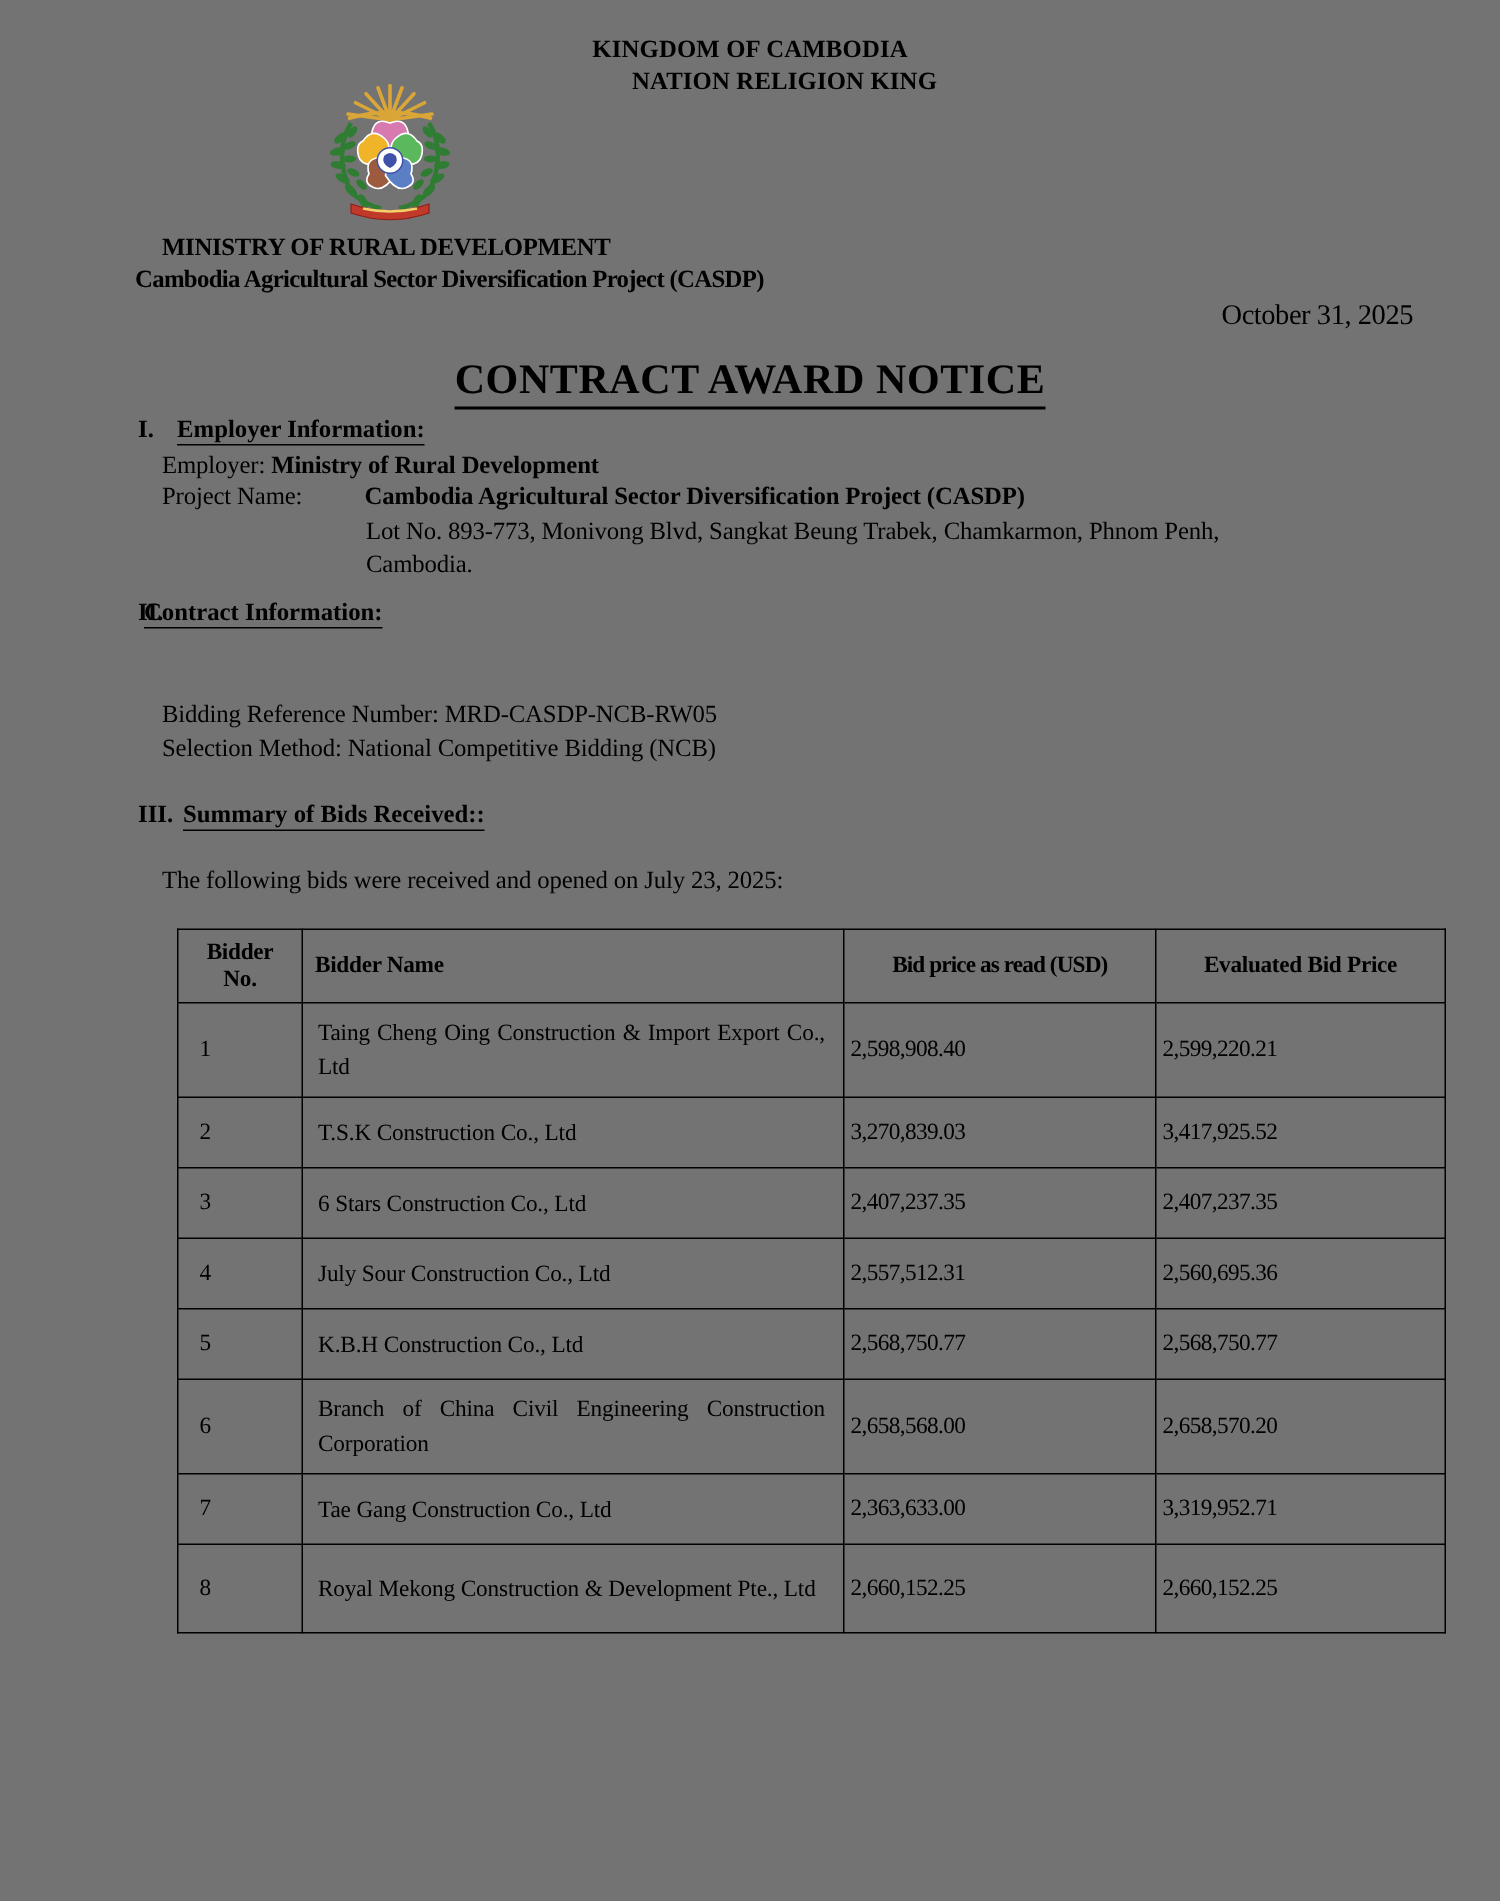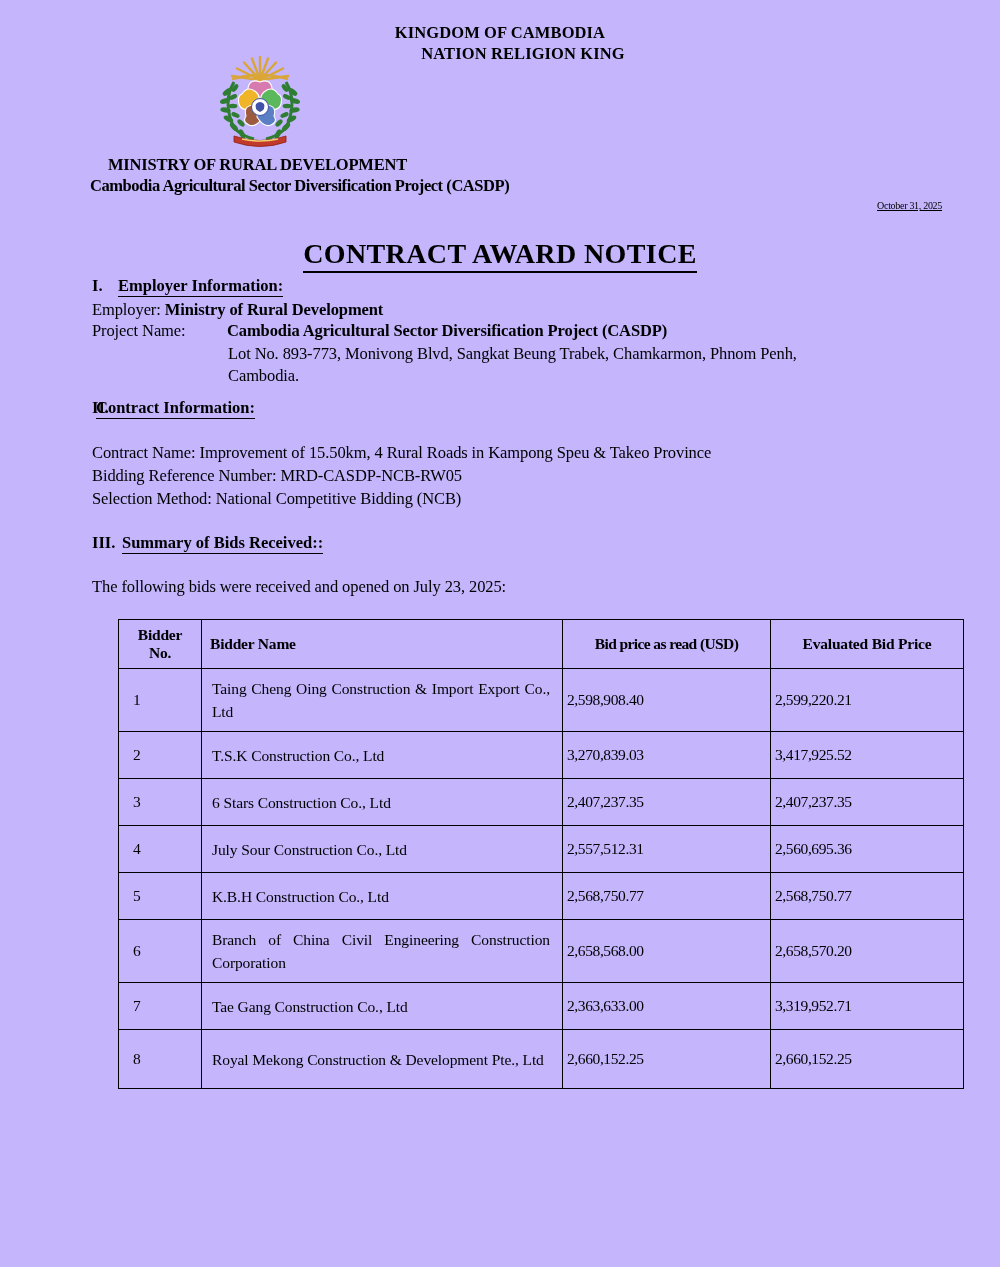--- a/index.html
+++ b/index.html
@@ -12,21 +12,21 @@
     height: 1267px;
     position: relative;
     font-family: "Liberation Serif", "DejaVu Serif", serif;
     color: #000000;
     overflow: hidden;
   }
 
   .page {
     position: absolute;
     inset: 0;
-    background: #c4b5fd;
+    background: #737373;
   }
 
   
   .kingdom-block {
     position: absolute;
     left: 0;
     top: 22px;
     width: 1000px;
     text-align: center;
     font-weight: bold;
@@ -61,24 +61,23 @@
     font-weight: bold;
     font-size: 16.5px;
     letter-spacing: -0.45px;
     white-space: nowrap;
   }
 
   .date-line {
     position: absolute;
     right: 58px;
     top: 200px;
-    font-size: 10px;
+    font-size: 19px;
     letter-spacing: -0.3px;
     white-space: nowrap;
-    text-decoration: underline;
   }
 
   .doc-title {
     position: absolute;
     left: 0;
     top: 238px;
     width: 1000px;
     text-align: center;
     font-weight: bold;
     font-size: 28px;
@@ -109,20 +108,21 @@
   #sec2 { left: 92px; top: 398px; }
   #sec2 .num { width: 0px; margin-right: 4px; }
   #sec3 { left: 92px; top: 533px; }
   #sec3 .num { width: 30px; }
 
   .body-line {
     position: absolute;
     font-size: 16.5px;
     letter-spacing: -0.1px;
     white-space: nowrap;
+    margin-left: 16px;
   }
   .body-line b { font-weight: bold; }
 
   #employer-line { left: 92px; top: 300px; }
   #project-name-line { left: 92px; top: 321px; }
   #project-name-line .lbl { display: inline-block; width: 135px; }
   #addr1 { left: 228px; top: 344px; }
   #addr2 { left: 228px; top: 366px; }
 
   #contract-name { left: 92px; top: 443px; }
@@ -290,21 +290,20 @@
     <span class="lbl">Project Name:</span><b>Cambodia Agricultural Sector Diversification Project (CASDP)</b>
   </div>
 
   <div class="body-line" id="addr1">Lot No. 893-773, Monivong Blvd, Sangkat Beung Trabek, Chamkarmon, Phnom Penh,</div>
   <div class="body-line" id="addr2">Cambodia.</div>
 
   <div class="sec-head" id="sec2">
     <span class="num">II.</span><span class="txt">Contract Information:</span>
   </div>
 
-  <div class="body-line" id="contract-name">Contract Name: Improvement of 15.50km, 4 Rural Roads in Kampong Speu &amp; Takeo Province</div>
   <div class="body-line" id="contract-ref">Bidding Reference Number: MRD-CASDP-NCB-RW05</div>
   <div class="body-line" id="selection-method">Selection Method: National Competitive Bidding (NCB)</div>
 
   <div class="sec-head" id="sec3">
     <span class="num">III.</span><span class="txt">Summary of Bids Received::</span>
   </div>
 
   <div class="body-line" id="bids-intro">The following bids were received and opened on July 23, 2025:</div>
 
   <table class="bids-table">

